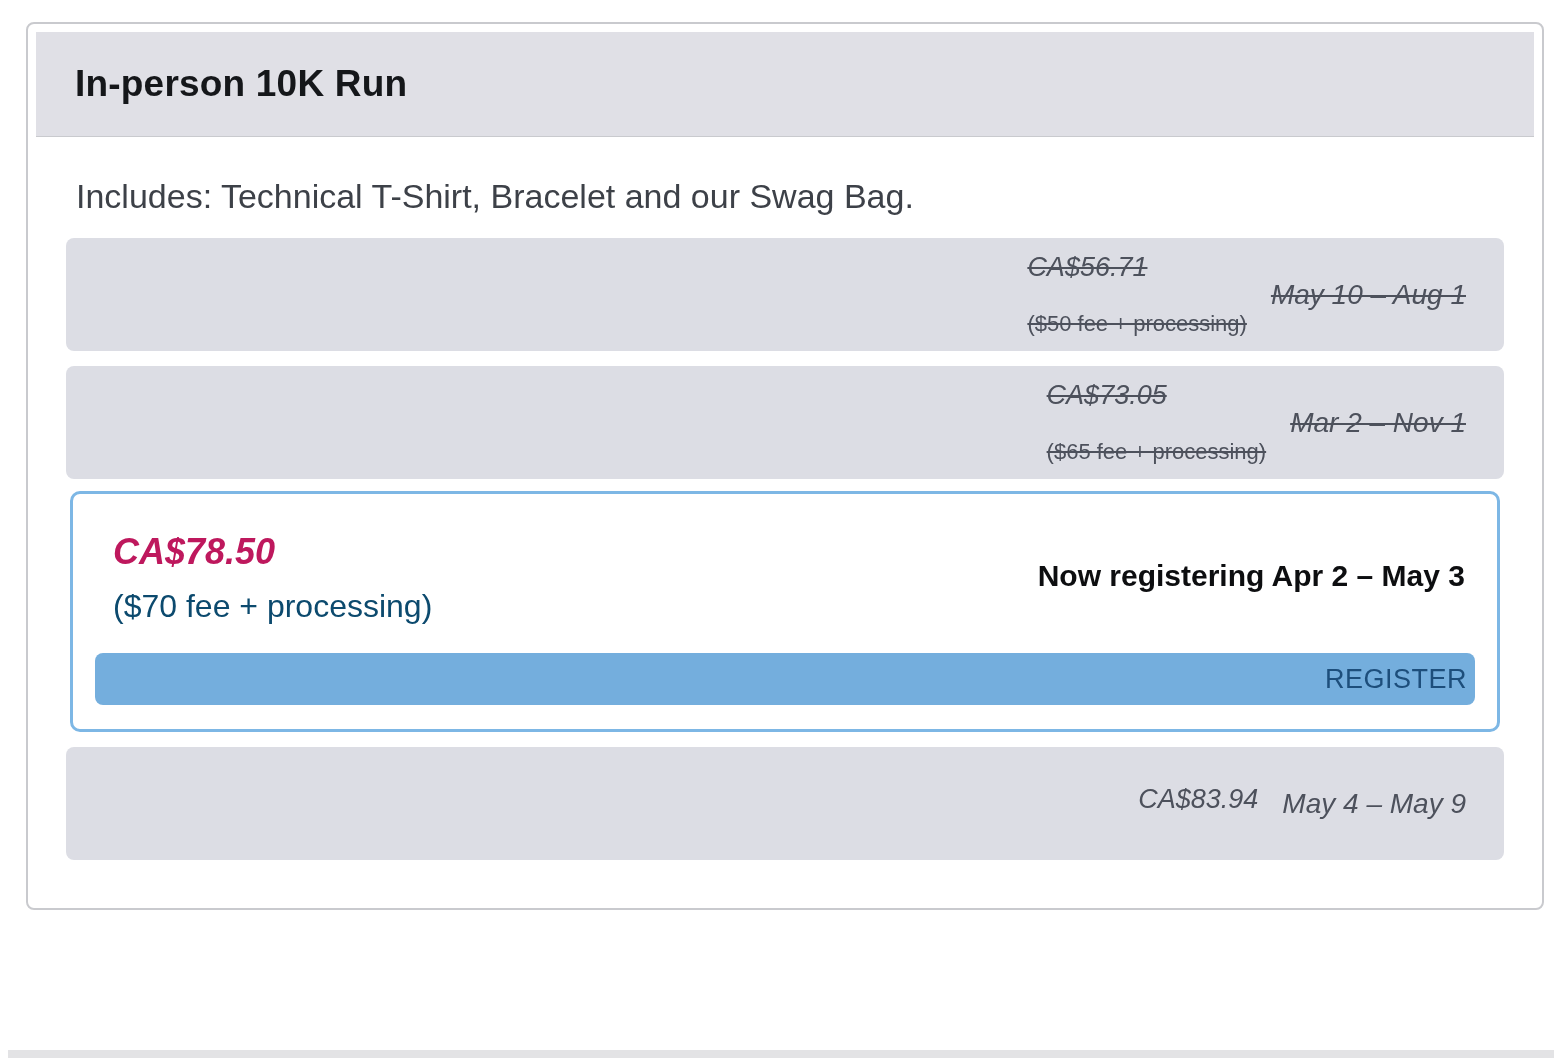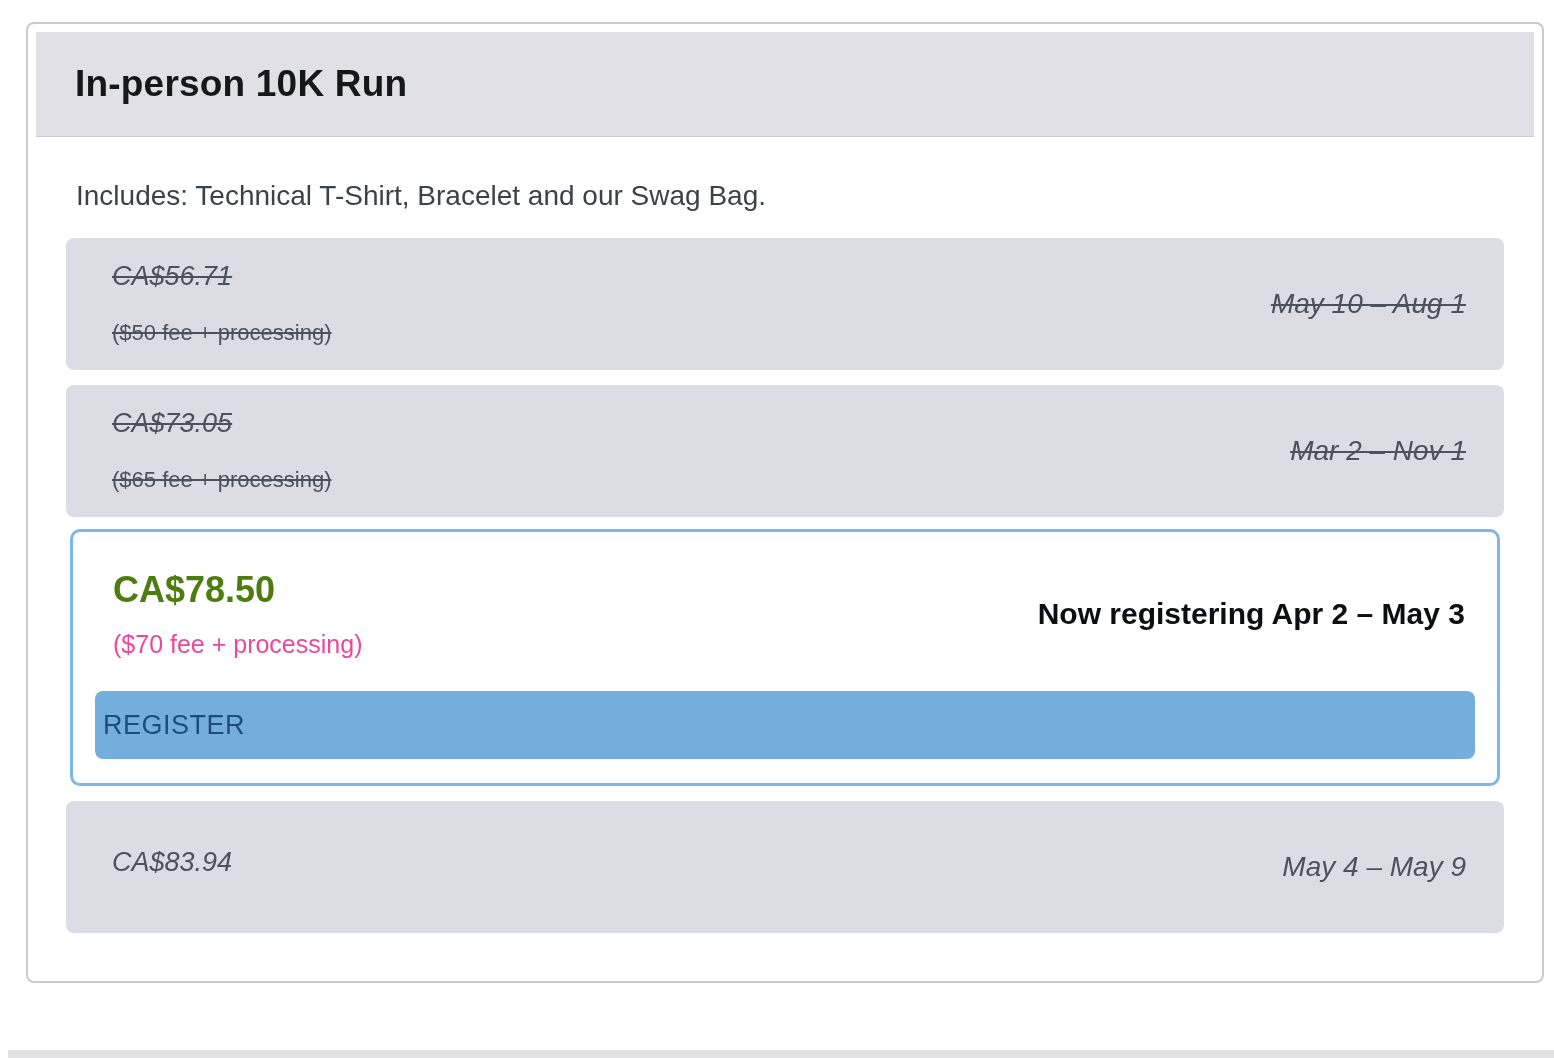--- a/index.html
+++ b/index.html
@@ -37,33 +37,33 @@
     font-size:37px;
     line-height:46px;
     font-weight:700;
     color:var(--title_text);
     letter-spacing:0.2px;
   }
   .card-body{
     padding:36px 30px 30px 30px;
   }
   .includes-line{
-    font-size:28px;
+    font-size:34px;
     line-height:30px;
     color:var(--body_text);
     margin:0 2px 19px 2px;
   }
   .tier{
     background:var(--tier_bg);
     border-radius:8px;
-    height:132px;
+    height:113px;
     padding:0 30px;
     margin-bottom:10px;
     display:flex;
-    justify-content:space-between;
+    justify-content:flex-end;
     align-items:center;
     margin-top:15px;
   }
   .tier-left{display:flex;flex-direction:column;}
   .tier-price{
     font-size:27px;
     line-height:33px;
     font-style:italic;
     color:var(--tier_text);
     margin-bottom:9px;
@@ -96,46 +96,47 @@
     display:flex;
     justify-content:space-between;
     align-items:center;
     padding:0 2px;
   }
   .active-left{display:flex;flex-direction:column;}
   .active-price{
     font-size:36px;
     line-height:44px;
     font-weight:700;
-    color:#4d7c0f;
+    color:#be185d;
+    font-style:italic;
   }
   .active-fee{
-    font-size:25px;
+    font-size:32px;
     line-height:32px;
-    color:#ec4899;
+    color:#0c4a6e;
   }
   .active-date{
     font-size:30px;
     font-weight:700;
     color:#0d0e10;
     text-align:left;
   }
   .register-btn{
     display:block;
     width:100%;
-    height:68px;
+    height:52px;
     margin-top:15px;
     background:var(--button_bg);
     color:var(--button_text);
     border:none;
     border-radius:8px;
     font-family:"Liberation Sans", sans-serif;
     font-size:27px;
     letter-spacing:0.5px;
-    text-align:left;
+    text-align:right;
     cursor:pointer;
   }
   .page-bottom-strip{
     position:absolute;
     left:0;right:0;bottom:0;
     height:8px;
     background:var(--page_strip);
   }
 </style>
 </head>

